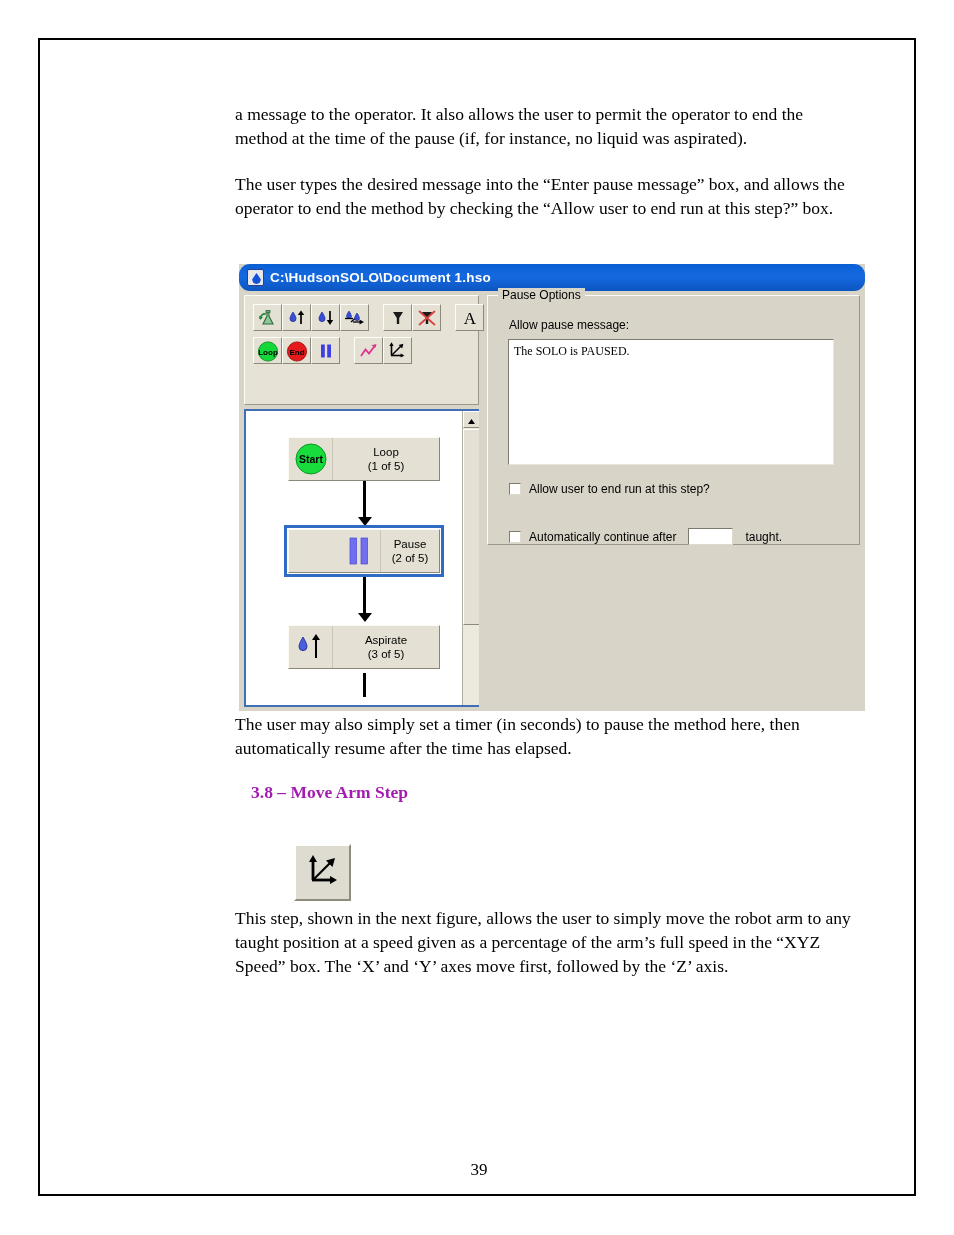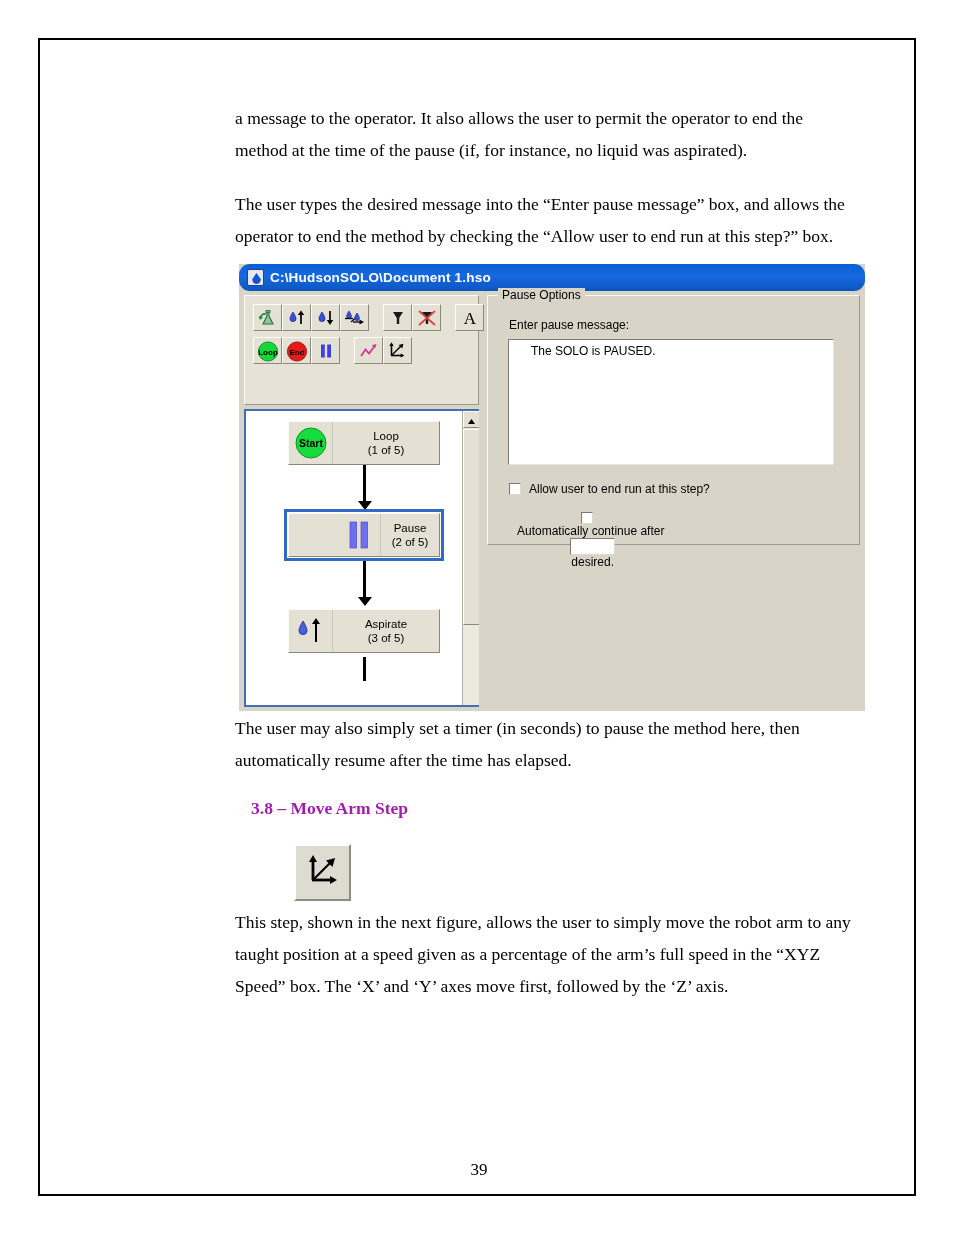--- a/index.html
+++ b/index.html
@@ -7,21 +7,21 @@
   body {
     width:954px; height:1235px; background:#ffffff;
     font-family:"Liberation Serif", serif; position:relative; overflow:hidden;
   }
   .page-frame {
     position:absolute; left:38px; top:38px; width:878px; height:1158px;
     border:2px solid #000; background:#fff;
   }
   .doc-body { position:absolute; left:195px; top:62px; width:620px; }
   p.para {
-    font-family:"Liberation Serif", serif; font-size:17.5px; line-height:32px;
+    font-family:"Liberation Serif", serif; font-size:17.5px; line-height:24px;
     color:#000; margin:0 0 22px 0; text-align:left;
   }
   h3.section-head {
     font-family:"Liberation Serif", serif; font-size:17.5px; font-weight:bold;
     margin:0 0 8px 16px; color:#a21caf;
   }
   .page-number {
     position:absolute; left:0; top:1120px; width:878px; text-align:center;
     font-family:"Liberation Serif", serif; font-size:17px; color:#000000;
   }
@@ -83,21 +83,21 @@
     font-size:12.5px; font-weight:bold; color:#000; margin-left:9px;
     font-family:"Liberation Sans", sans-serif; white-space:nowrap;
   }
 
   
   .flow-panel {
     position:absolute; left:5px; top:118px; width:235px; height:298px;
     background:#ffffff; border:2px solid #3f6fb5; border-right:none;
     overflow:hidden;
   }
-  .flow-inner { position:absolute; left:0; top:0; width:206px; height:100%; }
+  .flow-inner { position:absolute; left:0; top:16px; width:206px; height:100%; }
   .step {
     position:absolute; left:42px; width:152px; height:44px;
     background:#e4e1d4; border:1px solid #8a8778;
     border-top-color:#fbfbf4; border-left-color:#fbfbf4;
     display:flex; align-items:center;
   }
   .step.selected {
     outline:3px solid #2f6bc4; outline-offset:1px; background:#e4e1d4;padding-left:48px;
   }
   .step-icon {
@@ -144,22 +144,22 @@
     font-size:12px; color:#000; font-family:"Liberation Sans", sans-serif;
   }
   .field-label {
     position:absolute; left:21px; top:22px; font-size:12px; color:#000;
     font-family:"Liberation Sans", sans-serif;
   }
   .msg-box {
     position:absolute; left:20px; top:43px; width:326px; height:126px;
     background:#fff; border:1px solid #7f7c6f;
     border-right-color:#e9e7db; border-bottom-color:#e9e7db;
-    padding:4px 22px; font-size:12px; color:#000;
-    font-family:Liberation Sans, sans-serif; overflow:hidden;
+    padding:4px 5px; font-size:12px; color:#000;
+    font-family:Liberation Serif, serif; overflow:hidden;
   }
   .chk-row { position:absolute; left:21px; display:flex; align-items:center; }
   .chk-box {
     width:12px; height:12px; background:#fff; border:1px solid #7e7b6e;
     border-right-color:#ddd9cc; border-bottom-color:#ddd9cc; flex:none;
   }
   .chk-label {
     font-size:12px; color:#000; margin-left:8px;
     font-family:"Liberation Sans", sans-serif; white-space:nowrap;
   }
@@ -388,34 +388,34 @@
                 </svg>
             </span>
           </div>
           <div class="vs-thumb"></div>
         </div>
       </div>
 
       <div class="group-box">
         <div class="group-title">Pause Options</div>
 
-        <div class="field-label">Enter pause message:</div>
+        <div class="field-label">Allow pause message:</div>
 
         <div class="msg-box">The SOLO is PAUSED.</div>
 
         <div class="chk-row" style="top:186px;">
           <span class="chk-box"></span>
           <span class="chk-label">Allow user to end run at this step?</span>
         </div>
 
-        <div class="chk-row" style="top:216px;flex-direction:column;">
+        <div class="chk-row" style="top:232px;">
           <span class="chk-box"></span>
           <span class="chk-label">Automatically continue after</span>
           <span class="sec-input"></span>
-          <span class="sec-label">desired.</span>
+          <span class="sec-label">taught.</span>
         </div>
       </div>
 
     </div>
   </div>
 
   <div style="position:absolute; left:195px; top:672px; width:620px;">
     <p class="para">The user may also simply set a timer (in seconds) to pause the method here, then automatically resume after the time has elapsed.</p>
     <h3 class="section-head">3.8 – Move Arm Step</h3>
   </div>

